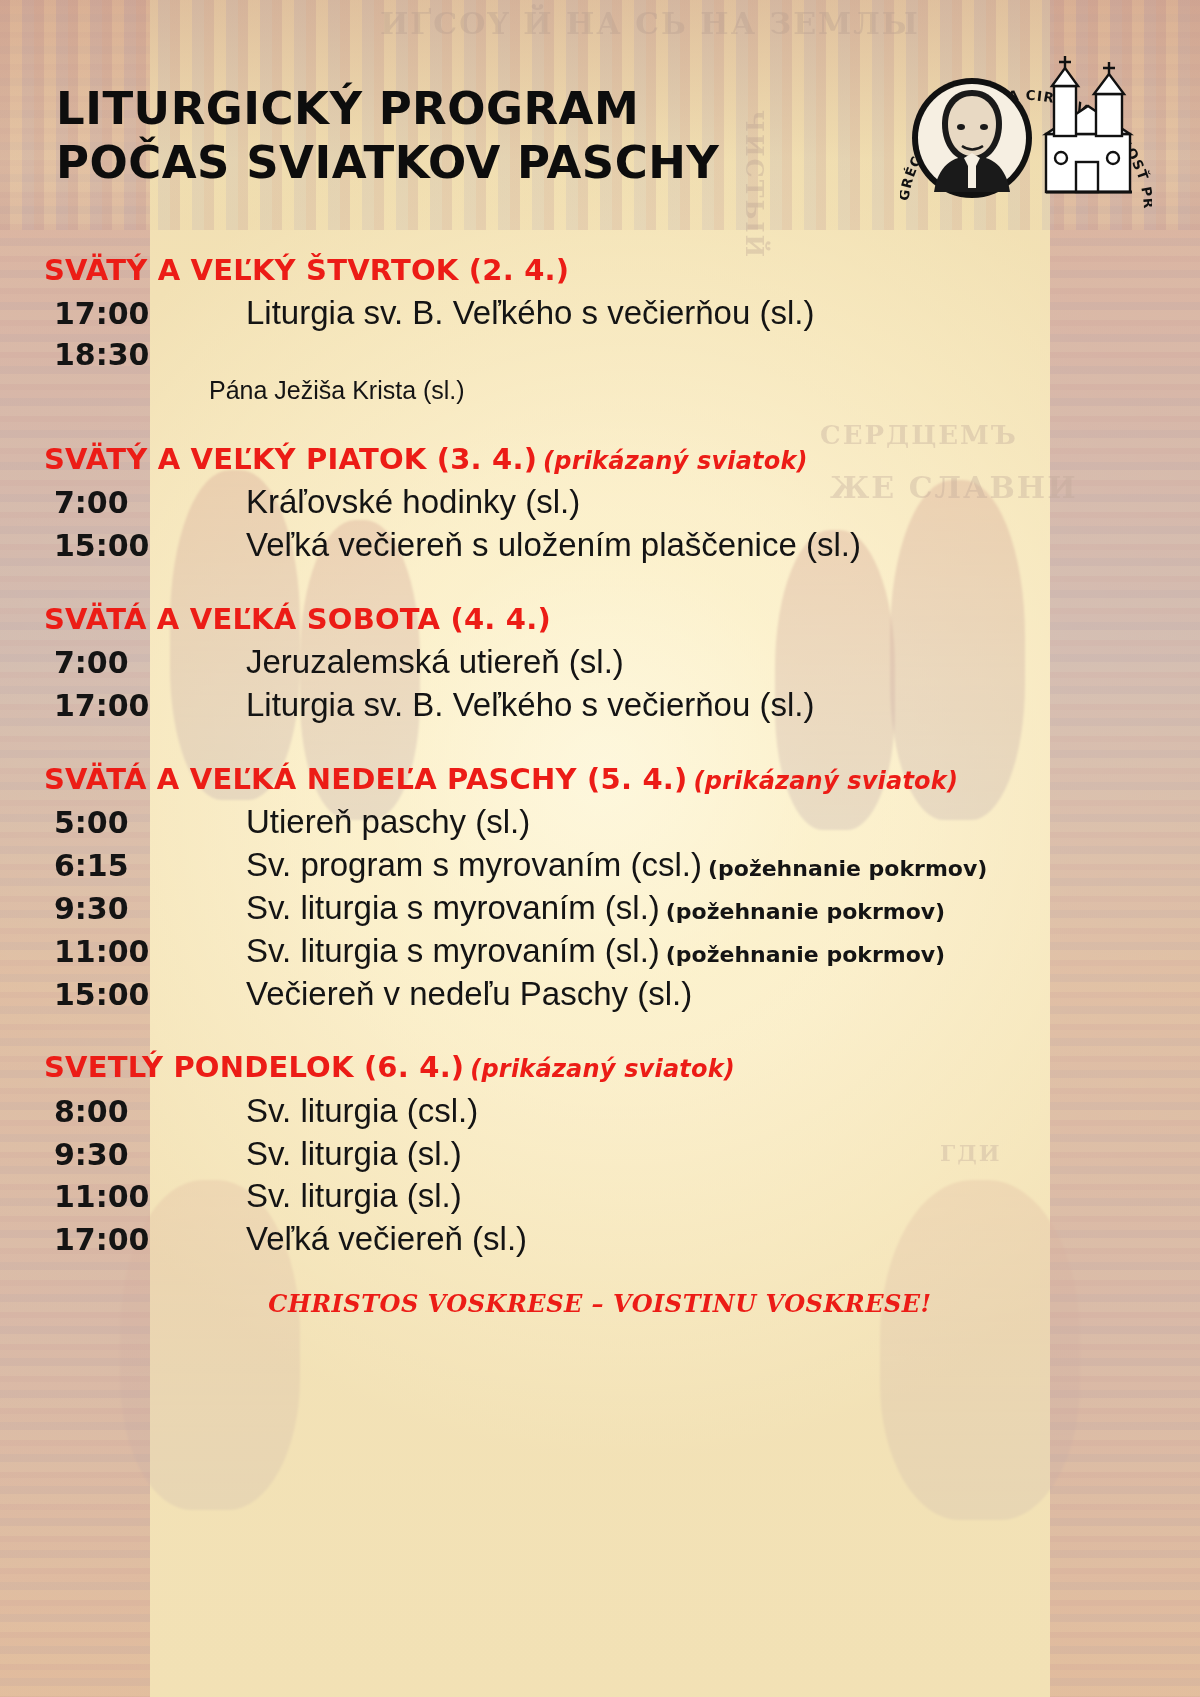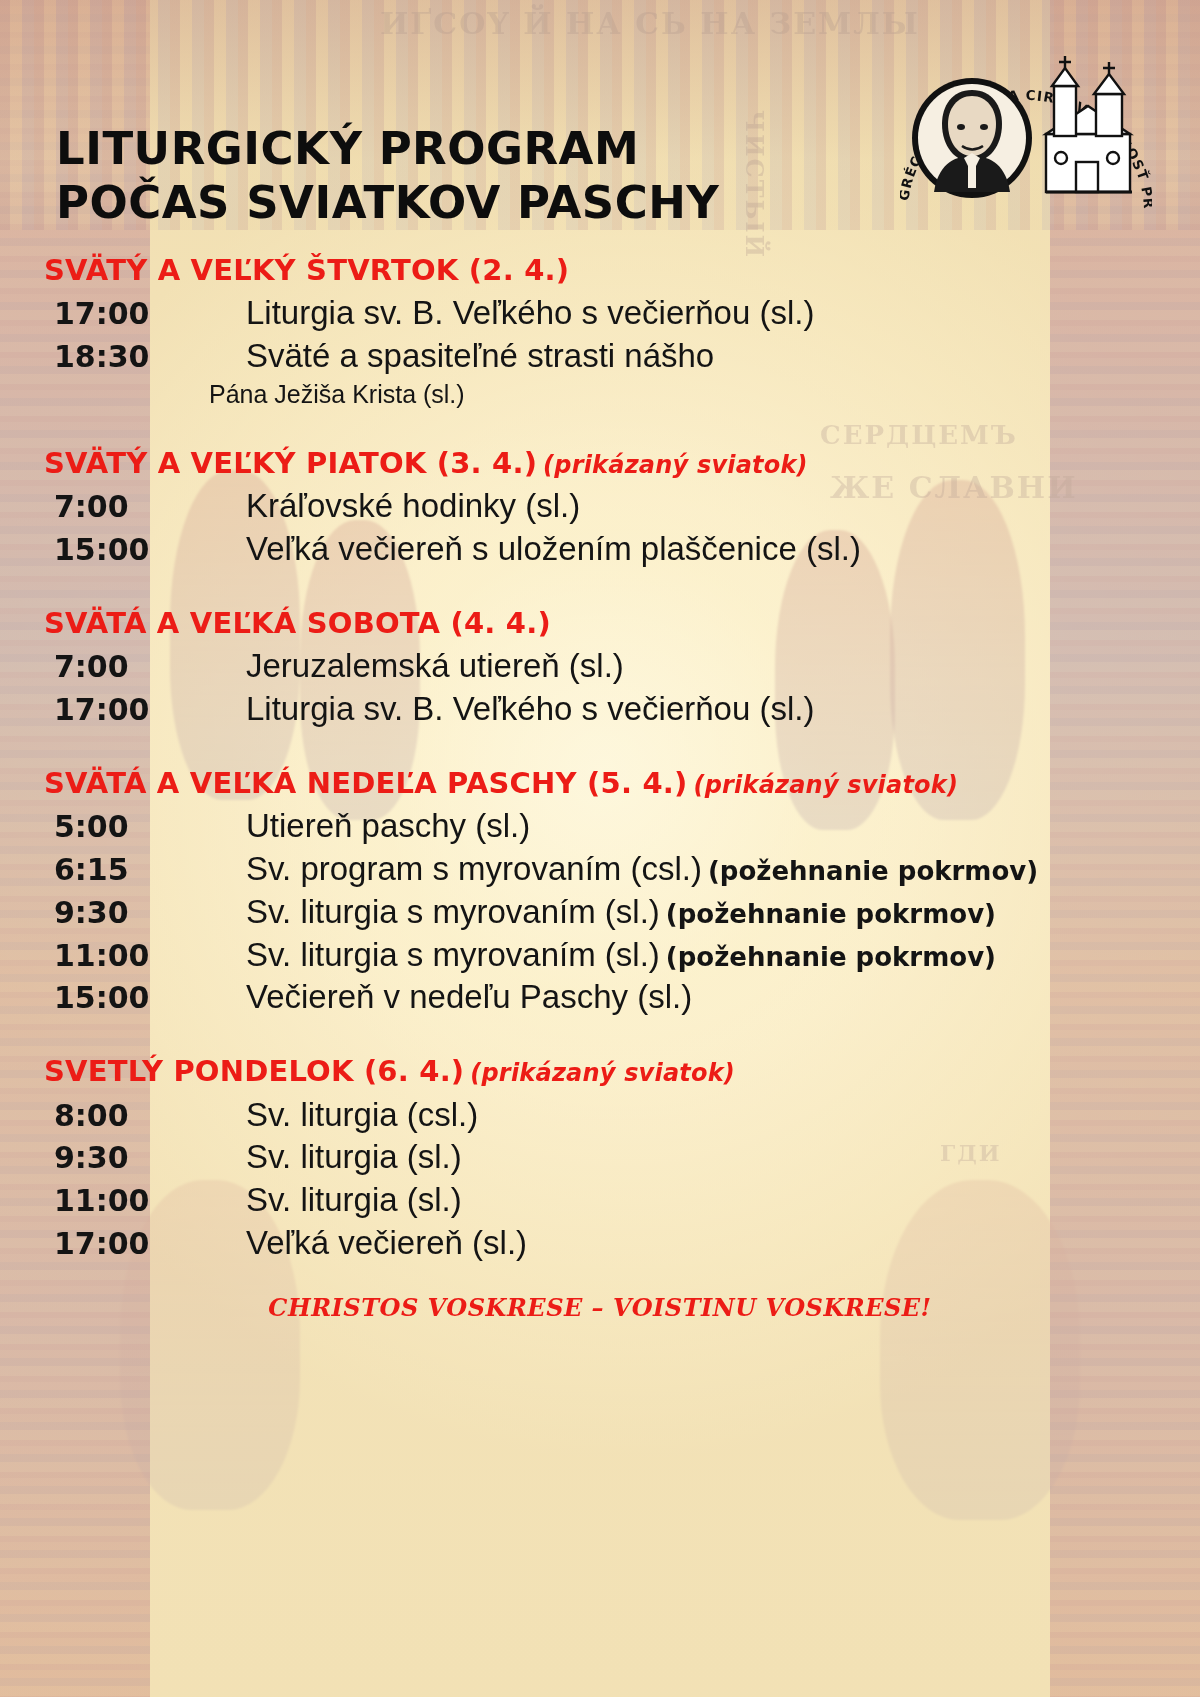--- a/index.html
+++ b/index.html
@@ -76,21 +76,21 @@
 
   
   .page {
     position: relative;
     z-index: 2;
     padding: 34px 40px 0 40px;
   }
 
   .header {
     display: flex;
-    align-items: flex-end;
+    align-items: center;
     justify-content: space-between;
     gap: 6px;
   }
   .title {
     font-family: "DejaVu Sans", sans-serif;
     font-weight: 700;
     font-size: 45px;
     line-height: 1.20;
     letter-spacing: 0.5px;
     color: #0d0d0d;
@@ -144,21 +144,21 @@
     padding-left: 10px;
   }
   .desc {
     font-family: "Liberation Sans", sans-serif;
     font-size: 33px;
     color: #141414;
   }
   .desc .sub {
     font-family: "DejaVu Sans", sans-serif;
     font-weight: 700;
-    font-size: 26px;
+    font-size: 22px;
     margin-left: 6px;
   }
   .cont {
     font-family: "Liberation Sans", sans-serif;
     font-size: 25px;
     color: #141414;
     padding-left: 165px;
     line-height: 1.30;
   }
   .gap-md { height: 26px; }
@@ -253,21 +253,20 @@
     <section class="day">
       <div class="day-head">
         <span>SVÄTÝ A VEĽKÝ ŠTVRTOK (2. 4.)</span>
       </div>
       <div class="row">
         <span class="time">17:00</span>
         <span class="desc">Liturgia sv. B. Veľkého s večierňou (sl.)</span>
       </div>
       <div class="row">
         <span class="time">18:30</span>
-        <span class="desc">Sväté a spasiteľné strasti nášho</span>
       </div>
       <div class="cont">Pána Ježiša Krista (sl.)</div>
     </section>
 
     <div class="gap-md"></div>
 
     <section class="day">
       <div class="day-head">
         <span>SVÄTÝ A VEĽKÝ PIATOK (3. 4.)</span><span class="note">(prikázaný sviatok)</span>
       </div>

